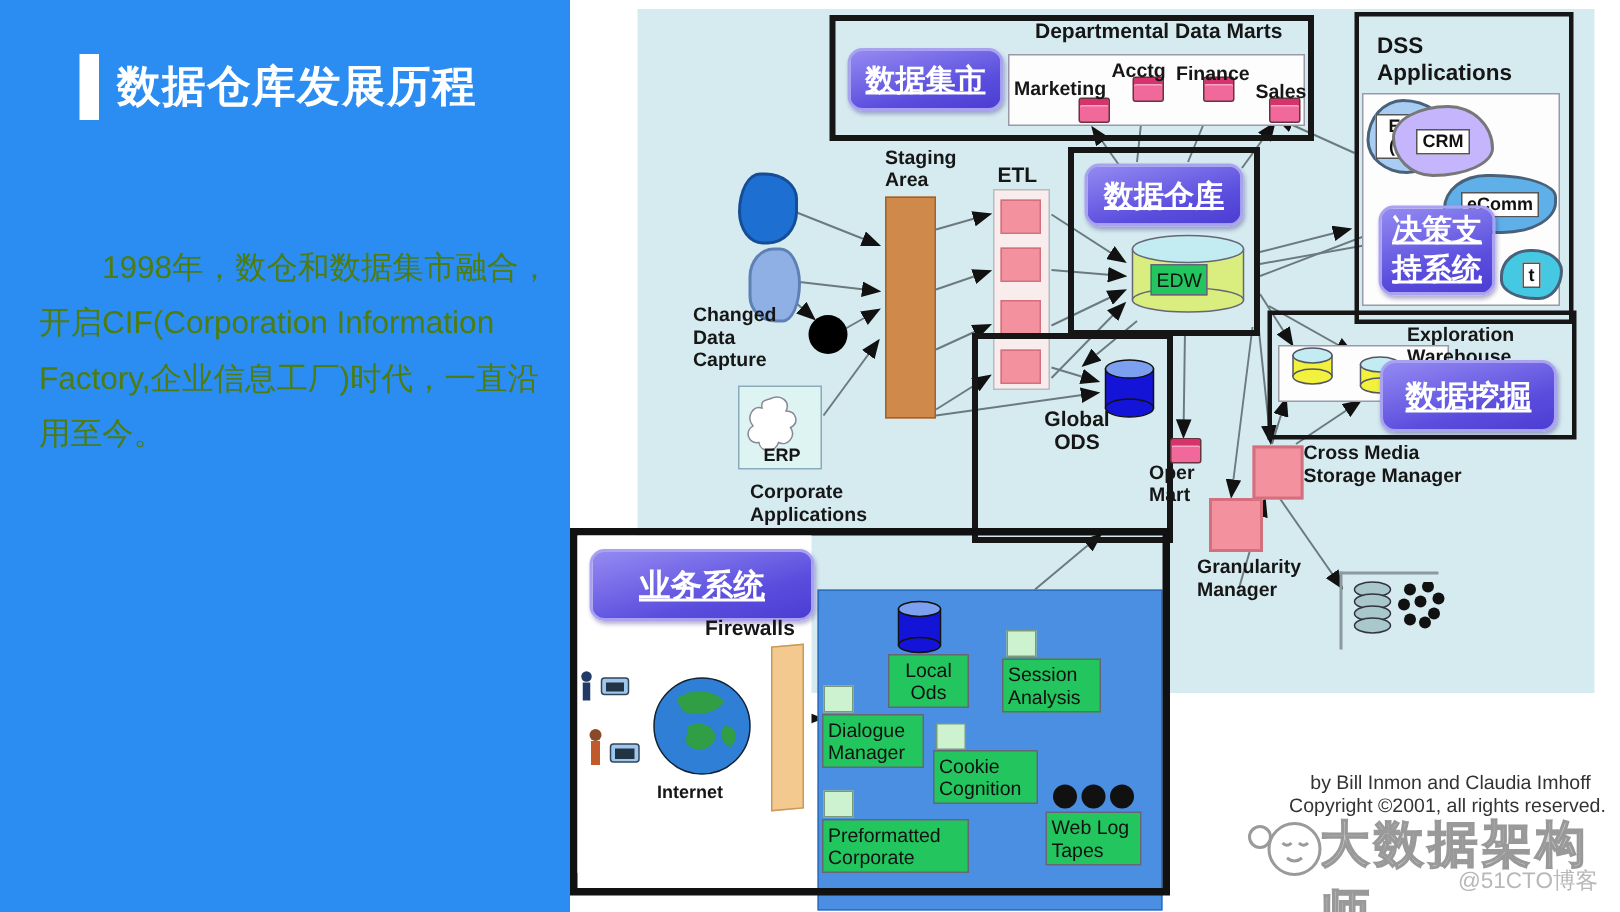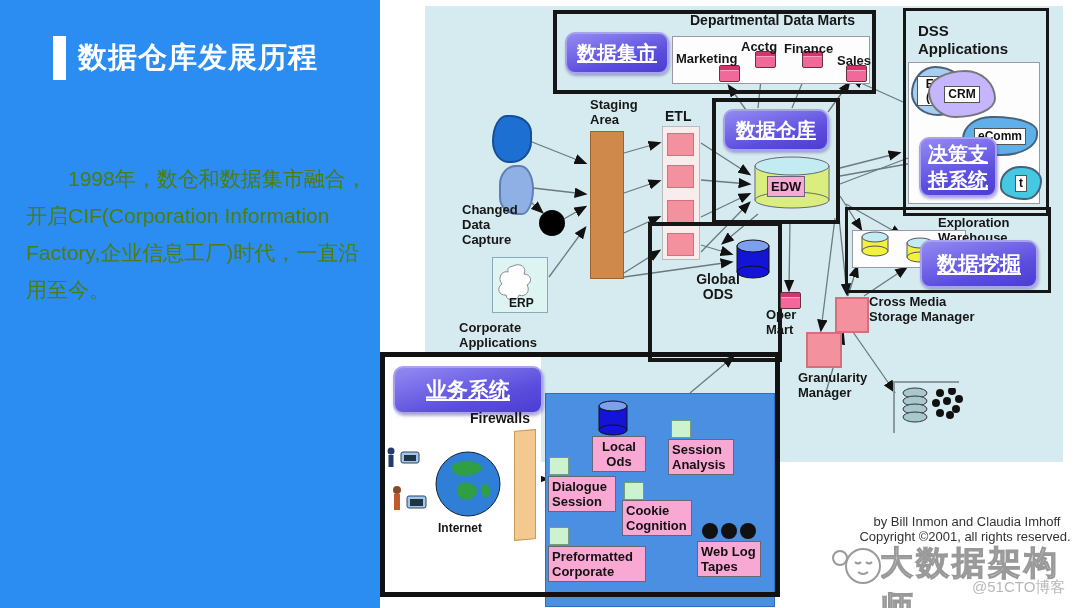--- a/index.html
+++ b/index.html
@@ -15,21 +15,21 @@
   #diagram-bg{left:425px;top:6px;width:638px;height:456px;background:#d6ebf0;}
   .blackbox{border:4px solid #161616;background:transparent;}
   .panel{background:#fdfdfd;border:1px solid #99a;}
   .t{font-size:13px;color:#161616;font-weight:600;line-height:15px;}
   .tag{display:flex;align-items:center;justify-content:center;text-align:center;color:#fff;font-weight:bold;
        background:linear-gradient(165deg,#948af2 0%,#5b4ede 65%,#4b3dd2 100%);
        border:2px solid #a9a2f0;border-radius:10px;z-index:6;box-shadow:1px 2px 3px rgba(40,30,120,.35);text-decoration:underline;}
   .cube{background:#f0699a;border:1px solid #66333f;border-radius:2px;box-shadow:inset 0 4px 0 #d6336c, inset 0 5px 0 #ffffff66;z-index:5;}
   .pinksq{background:#f4919f;border:2px solid #d4707e;z-index:5;}
   .greensq{background:#ccf2cf;border:1px solid #7a9a7d;z-index:6;}
-  .chip{background:#f9a8d4;border:1px solid #667;color:#111;font-size:13px;line-height:15px;font-weight:700;padding:2px 3px;text-align:left;z-index:6;}
+  .chip{background:#22c55e;border:1px solid #667;color:#111;font-size:13px;line-height:15px;font-weight:400;padding:2px 3px;text-align:left;z-index:6;}
   .blob{border:2px solid #49617a;display:flex;align-items:center;justify-content:center;z-index:5;}
   .blob .bl{background:#fff;border:1px solid #555;font-size:12px;line-height:13px;font-weight:600;color:#111;padding:1px 3px;text-align:center;}
   svg{display:block;}
   .z5{z-index:5;} .z6{z-index:6;}
 </style>
 </head>
 <body>
 
 <div id="stage">
 
@@ -142,21 +142,21 @@
   <div class="abs blob" style="left:492px;top:115px;width:36px;height:44px;background:#1e6fd2;border-color:#154e96;border-radius:40% 60% 55% 45%/60% 40% 50% 50%"></div>
   <div class="abs blob" style="left:499px;top:165px;width:31px;height:46px;background:#8fb0e4;border-color:#5f80b4;border-radius:55% 45% 40% 60%/45% 55% 60% 40%"></div>
   <div class="abs t z5" style="left:462px;top:202px;width:80px">Changed Data Capture</div>
   <div class="abs z5" style="left:539px;top:210px;width:26px;height:26px;background:#000;border-radius:50%"></div>
   <div class="abs z5" style="left:492px;top:257px;width:54px;height:54px;background:#def4f2;border:1px solid #8ab">
     <svg width="54" height="54">
       <path d="M20 8 C28 4 34 10 31 16 C38 16 40 24 34 27 C38 33 32 40 26 37 C24 44 14 44 13 37 C6 38 3 30 9 26 C4 20 9 12 15 14 C14 9 17 9 20 8 Z" fill="#fff" stroke="#889"></path>
     </svg>
     <div class="abs t" style="left:16px;top:38px;font-size:12px">ERP</div>
   </div>
-  <div class="abs t z5" style="left:459px;top:320px;width:110px">Corporate Applications</div>
+  <div class="abs t z5" style="left:500px;top:320px;width:110px">Corporate Applications</div>
 
   <div class="abs blackbox z5" style="left:648px;top:222px;width:126px;height:132px"></div>
   <svg class="abs z5" style="left:735px;top:238px" width="36" height="42">
     <rect x="2" y="8" width="32" height="26" fill="#1414d8" stroke="#111"></rect>
     <ellipse cx="18" cy="34" rx="16" ry="6" fill="#1414d8" stroke="#111"></ellipse>
     <ellipse cx="18" cy="8" rx="16" ry="6" fill="#7d9ff0" stroke="#111"></ellipse>
   </svg>
   <div class="abs t z5" style="left:686px;top:272px;width:64px;font-size:14px;text-align:center">Global ODS</div>
 
   <div class="abs cube" style="left:780px;top:292px;width:19px;height:15px"></div>
@@ -228,21 +228,21 @@
   <div class="abs z6" style="left:514px;top:430px;width:20px;height:108px;background:#f3c98f;border:1px solid #c89a58;transform:skewY(-5deg)"></div>
   <svg class="abs z6" style="left:597px;top:399px" width="32" height="38">
     <rect x="2" y="7" width="28" height="24" fill="#1414d8" stroke="#111"></rect>
     <ellipse cx="16" cy="31" rx="14" ry="5" fill="#1414d8" stroke="#111"></ellipse>
     <ellipse cx="16" cy="7" rx="14" ry="5" fill="#7d9ff0" stroke="#111"></ellipse>
   </svg>
   <div class="abs chip" style="left:592px;top:436px;width:46px;text-align:center">Local Ods</div>
   <div class="abs greensq" style="left:671px;top:420px;width:18px;height:16px"></div>
   <div class="abs chip" style="left:668px;top:439px;width:58px">Session Analysis</div>
   <div class="abs greensq" style="left:549px;top:457px;width:18px;height:16px"></div>
-  <div class="abs chip" style="left:548px;top:476px;width:60px">Dialogue Session</div>
+  <div class="abs chip" style="left:548px;top:476px;width:60px">Dialogue Manager</div>
   <div class="abs greensq" style="left:624px;top:482px;width:18px;height:16px"></div>
   <div class="abs chip" style="left:622px;top:500px;width:62px">Cookie Cognition</div>
   <svg class="abs z6" style="left:701px;top:522px" width="56" height="18">
     <circle cx="9" cy="9" r="8" fill="#111"></circle>
       <circle cx="28" cy="9" r="8" fill="#111"></circle>
       <circle cx="47" cy="9" r="8" fill="#111"></circle>
   </svg>
   <div class="abs chip" style="left:697px;top:541px;width:56px">Web Log Tapes</div>
   <div class="abs greensq" style="left:549px;top:527px;width:18px;height:16px"></div>
   <div class="abs chip" style="left:548px;top:546px;width:90px">Preformatted Corporate</div>

